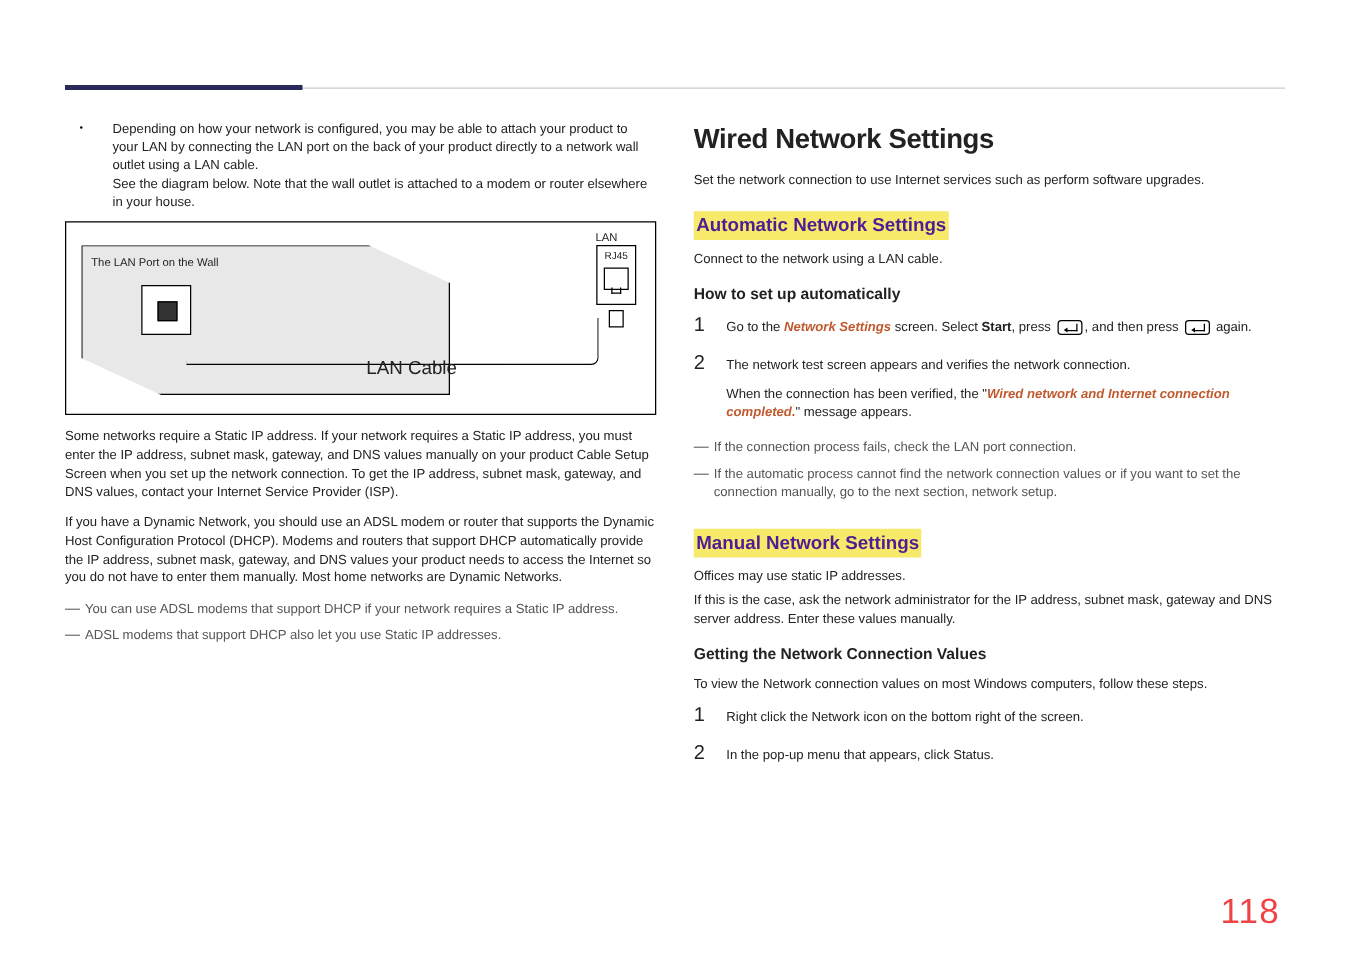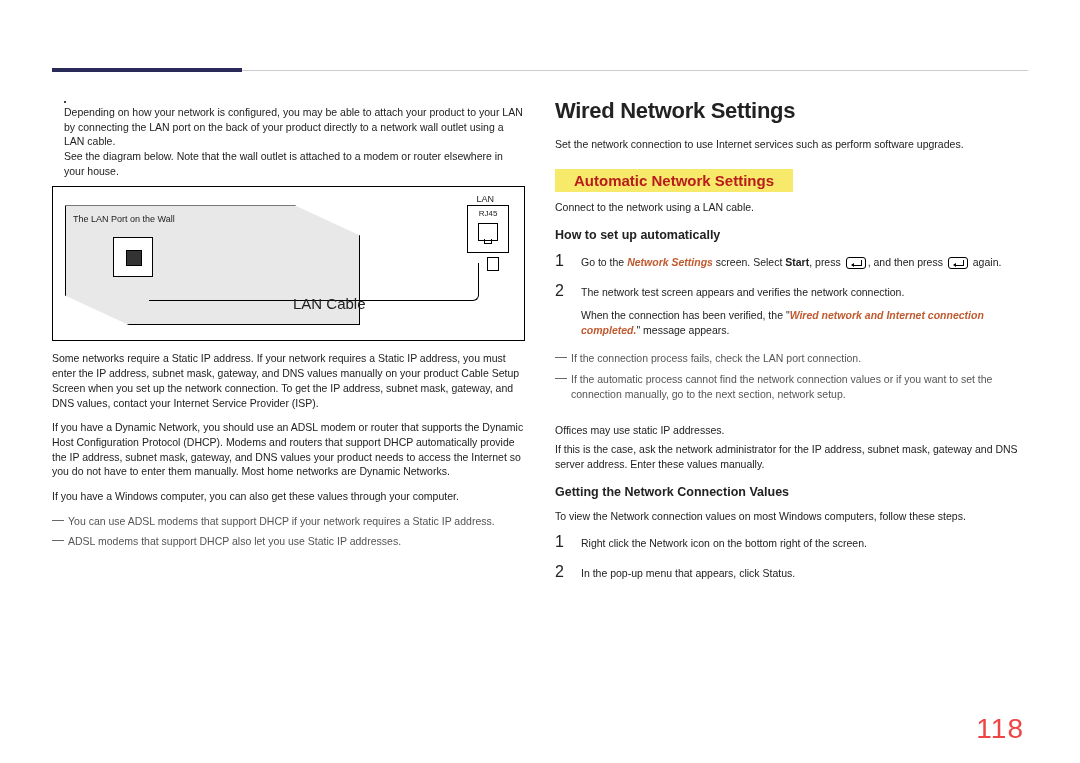--- a/index.html
+++ b/index.html
@@ -36,48 +36,48 @@
     bottom: 40px;
     display: flex;
     gap: 30px;
   }
   .col {
     flex: 1;
     font-size: 10.5px;
     line-height: 1.4;
     color: #222;
   }
-  .bullet-row { display: flex; gap: 2px; padding-left: 12px; margin-bottom: 4px; flex-direction: column; }
+  .bullet-row { display: flex; gap: 24px; padding-left: 12px; margin-bottom: 4px; }
   .bullet-dot { width: 2px; height: 2px; background:#000; border-radius:50%; margin-top:5px; flex:none; }
   .bullet-text { flex: 1; }
   .diag {
     border: 1.5px solid #000;
     margin: 8px 0 10px 0;
     padding: 8px;
     position: relative;
     height: 155px;
   }
   .diag .lan-label { position:absolute; top:6px; right:30px; font-size:9px; }
-  .diag .rj45-box { position:absolute; top:18px; right:15px; width:42px; height:48px; border:1.5px solid #000; text-align:center; font-size:8px; padding-top:2px; }
+  .diag .rj45-box { position:absolute; top:18px; right:15px; width:32px; height:48px; border:1.5px solid #000; text-align:center; font-size:8px; padding-top:2px; }
   .diag .rj45-port { width:20px; height:18px; border:1.5px solid #000; margin:3px auto 0; position:relative; }
   .diag .rj45-port::after { content:""; position:absolute; left:5px; right:5px; bottom:-4px; height:4px; border:1.5px solid #000; border-top:none;}
   .diag .wall { position:absolute; left:12px; top:18px; width:295px; height:120px; background:#e8e8e8; border:1.5px solid #000; clip-path: polygon(0 0, 78% 0, 100% 25%, 100% 100%, 22% 100%, 0 75%); }
   .diag .wallplate { position:absolute; left:60px; top:50px; width:40px; height:40px; background:#fff; border:1.5px solid #000; }
   .diag .wallplate::after { content:""; position:absolute; left:12px; top:12px; width:14px; height:14px; border:1.5px solid #000; background:#333; }
   .diag .wall-label { position:absolute; left:20px; top:26px; font-size:9px; background:transparent; }
   .diag .cable-label { position:absolute; left:240px; top:106px; font-size:15px; }
   .diag .cable { position:absolute; left:96px; top:76px; width:330px; height:38px; border-bottom:1.5px solid #000; border-right:1.5px solid #000; border-bottom-right-radius:6px; }
   .diag .plug { position:absolute; right:25px; top:70px; width:12px; height:14px; border:1.5px solid #000; }
   .para { margin-bottom: 10px; }
   .dash-note { display:flex; gap:4px; margin-bottom:6px; color:#555; }
   .dash-note .dash { flex:none; font-size:12px; line-height:1.1; }
   .dash-note .txt { flex:1; font-size:10.5px; }
   h2.main-h { font-size: 22px; font-weight: bold; margin-bottom: 10px; letter-spacing:-0.3px;}
   .intro { font-size:10.5px; margin-bottom:18px; }
-  .hl { display:inline-block; background:#f7e96a; color:#b91c1c; font-weight:bold; font-size:15px; padding:1px 19px; margin-bottom:8px; }
+  .hl { display:inline-block; background:#f7e96a; color:#4c1d95; font-weight:bold; font-size:15px; padding:1px 2px; margin-bottom:8px; }
   .sub { font-size:10.5px; margin-bottom:4px; }
   h4.howto { font-size:12.5px; font-weight:bold; margin:12px 0 8px; }
   .step { display:flex; gap:12px; margin-bottom:14px; }
   .step .num { font-size:16px; font-weight:normal; width:14px; flex:none; line-height:1; }
   .step .body { flex:1; font-size:10.5px; padding-top:2px; }
   .accent { color:#c05a2e; font-weight:bold;font-style:italic; }
   .icon-enter { display:inline-block; width:20px; height:12px; border:1.2px solid #000; border-radius:3px; vertical-align:middle; position:relative; margin:0 2px; }
   .icon-enter::before { content:""; position:absolute; right:3px; top:2px; width:8px; height:5px; border-right:1.2px solid #000; border-bottom:1.2px solid #000; }
   .icon-enter::after { content:""; position:absolute; left:4px; top:5px; width:0; height:0; border-top:2px solid transparent; border-bottom:2px solid transparent; border-right:3px solid #000; }
   .page-num { position:absolute; right:56px; bottom:18px; font-size:28px; color:#ef4444; font-weight:300; letter-spacing:1px;}
@@ -109,21 +109,20 @@
       <div class="wall"></div>
       <div class="wallplate"></div>
       <div class="wall-label">The LAN Port on the Wall</div>
       <div class="cable"></div>
       <div class="plug"></div>
       <div class="cable-label">LAN Cable</div>
     </div>
 
     <div class="para">Some networks require a Static IP address. If your network requires a Static IP address, you must enter the IP address, subnet mask, gateway, and DNS values manually on your product Cable Setup Screen when you set up the network connection. To get the IP address, subnet mask, gateway, and DNS values, contact your Internet Service Provider (ISP).</div>
     <div class="para">If you have a Dynamic Network, you should use an ADSL modem or router that supports the Dynamic Host Configuration Protocol (DHCP). Modems and routers that support DHCP automatically provide the IP address, subnet mask, gateway, and DNS values your product needs to access the Internet so you do not have to enter them manually. Most home networks are Dynamic Networks.</div>
-    <div class="para">If you have a Windows computer, you can also get these values through your computer.</div>
 
     <div class="dash-note">
       <span class="dash">―</span>
       <span class="txt">You can use ADSL modems that support DHCP if your network requires a Static IP address.</span>
     </div>
     <div class="dash-note">
       <span class="dash">―</span>
       <span class="txt">ADSL modems that support DHCP also let you use Static IP addresses.</span>
     </div>
   </div>
@@ -157,20 +156,21 @@
       <span class="dash">―</span>
       <span class="txt">If the connection process fails, check the LAN port connection.</span>
     </div>
     <div class="dash-note">
       <span class="dash">―</span>
       <span class="txt">If the automatic process cannot find the network connection values or if you want to set the connection manually, go to the next section, network setup.</span>
     </div>
 
     <div class="sec-gap"></div>
 
+    <div class="hl">Manual Network Settings</div>
     <div class="sub">Offices may use static IP addresses.</div>
     <div class="sub" style="margin-bottom:10px">If this is the case, ask the network administrator for the IP address, subnet mask, gateway and DNS server address. Enter these values manually.</div>
 
     <h4 class="howto">Getting the Network Connection Values</h4>
     <div class="sub" style="margin-bottom:10px">To view the Network connection values on most Windows computers, follow these steps.</div>
 
     <div class="step">
       <div class="num">1</div>
       <div class="body">Right click the Network icon on the bottom right of the screen.</div>
     </div>

